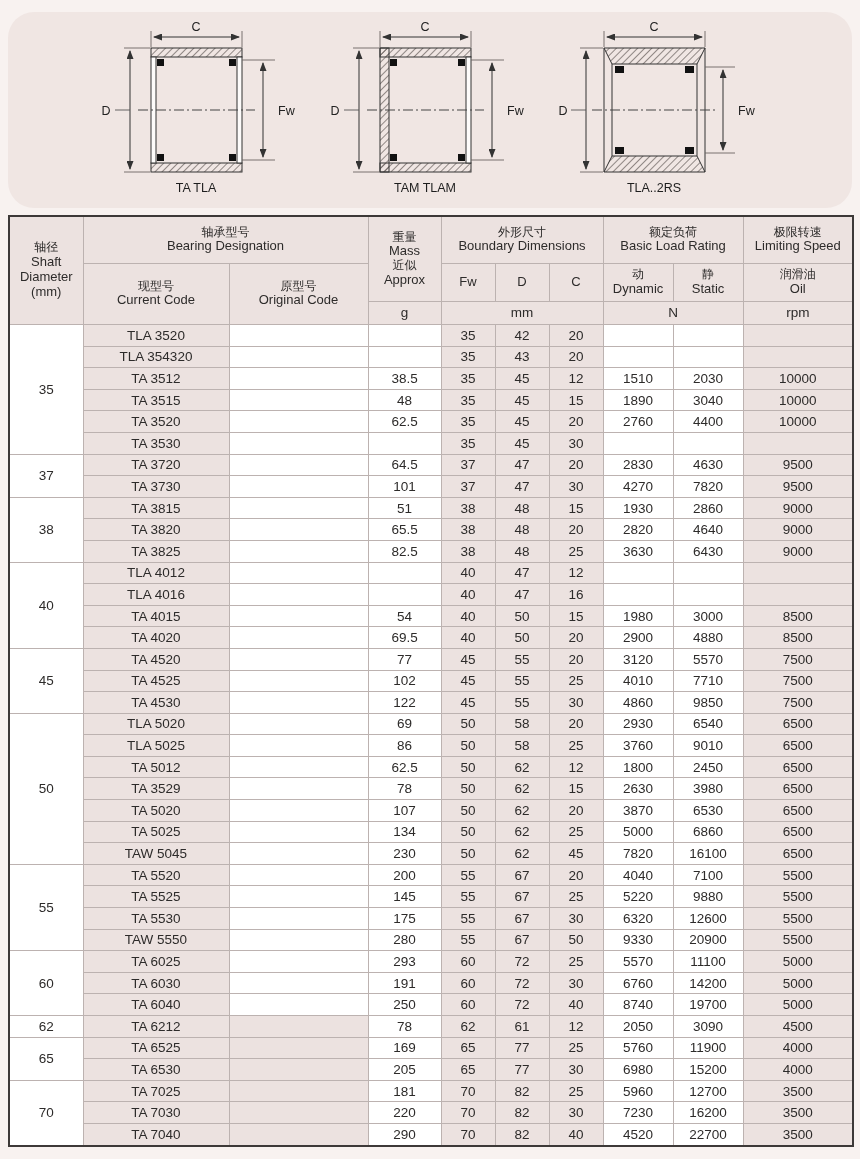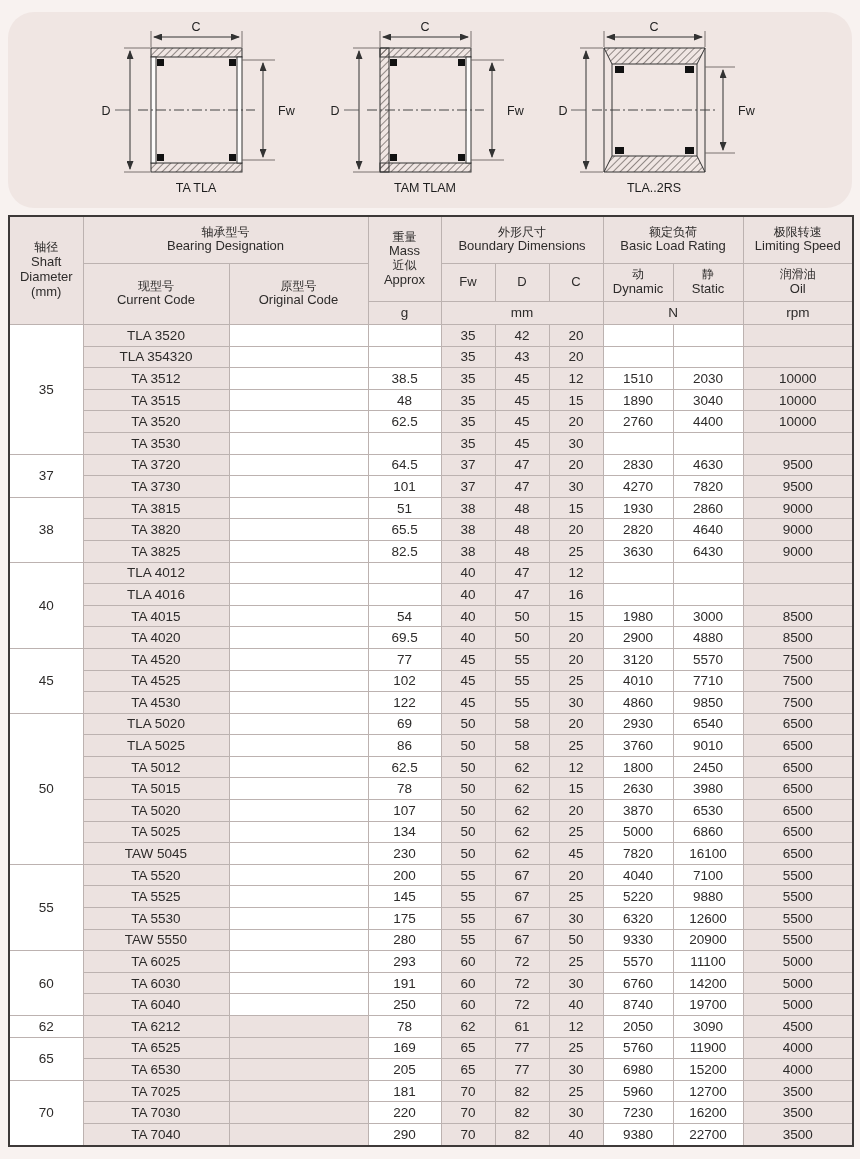--- a/index.html
+++ b/index.html
@@ -479,21 +479,21 @@
         <td class="col-orig white"></td>
         <td class="white">62.5</td>
         <td class="pink">50</td>
         <td class="pink">62</td>
         <td class="pink">12</td>
         <td class="white">1800</td>
         <td class="white">2450</td>
         <td class="pink">6500</td>
       </tr>
       <tr>
-        <td class="col-code pink">TA 5015</td>
+        <td class="col-code pink">TA 3529</td>
         <td class="col-orig white"></td>
         <td class="white">78</td>
         <td class="pink">50</td>
         <td class="pink">62</td>
         <td class="pink">15</td>
         <td class="white">2630</td>
         <td class="white">3980</td>
         <td class="pink">6500</td>
       </tr>
       <tr>
@@ -666,18 +666,18 @@
         <td class="white">16200</td>
         <td class="pink">3500</td>
       </tr>
       <tr>
         <td class="col-code pink">TA 7040</td>
         <td class="col-orig pink"></td>
         <td class="white">290</td>
         <td class="pink">70</td>
         <td class="pink">82</td>
         <td class="pink">40</td>
-        <td class="white">9380</td>
+        <td class="white">4520</td>
         <td class="white">22700</td>
         <td class="pink">3500</td>
       </tr>
     </tbody>
 </table>
 
 </body></html>

